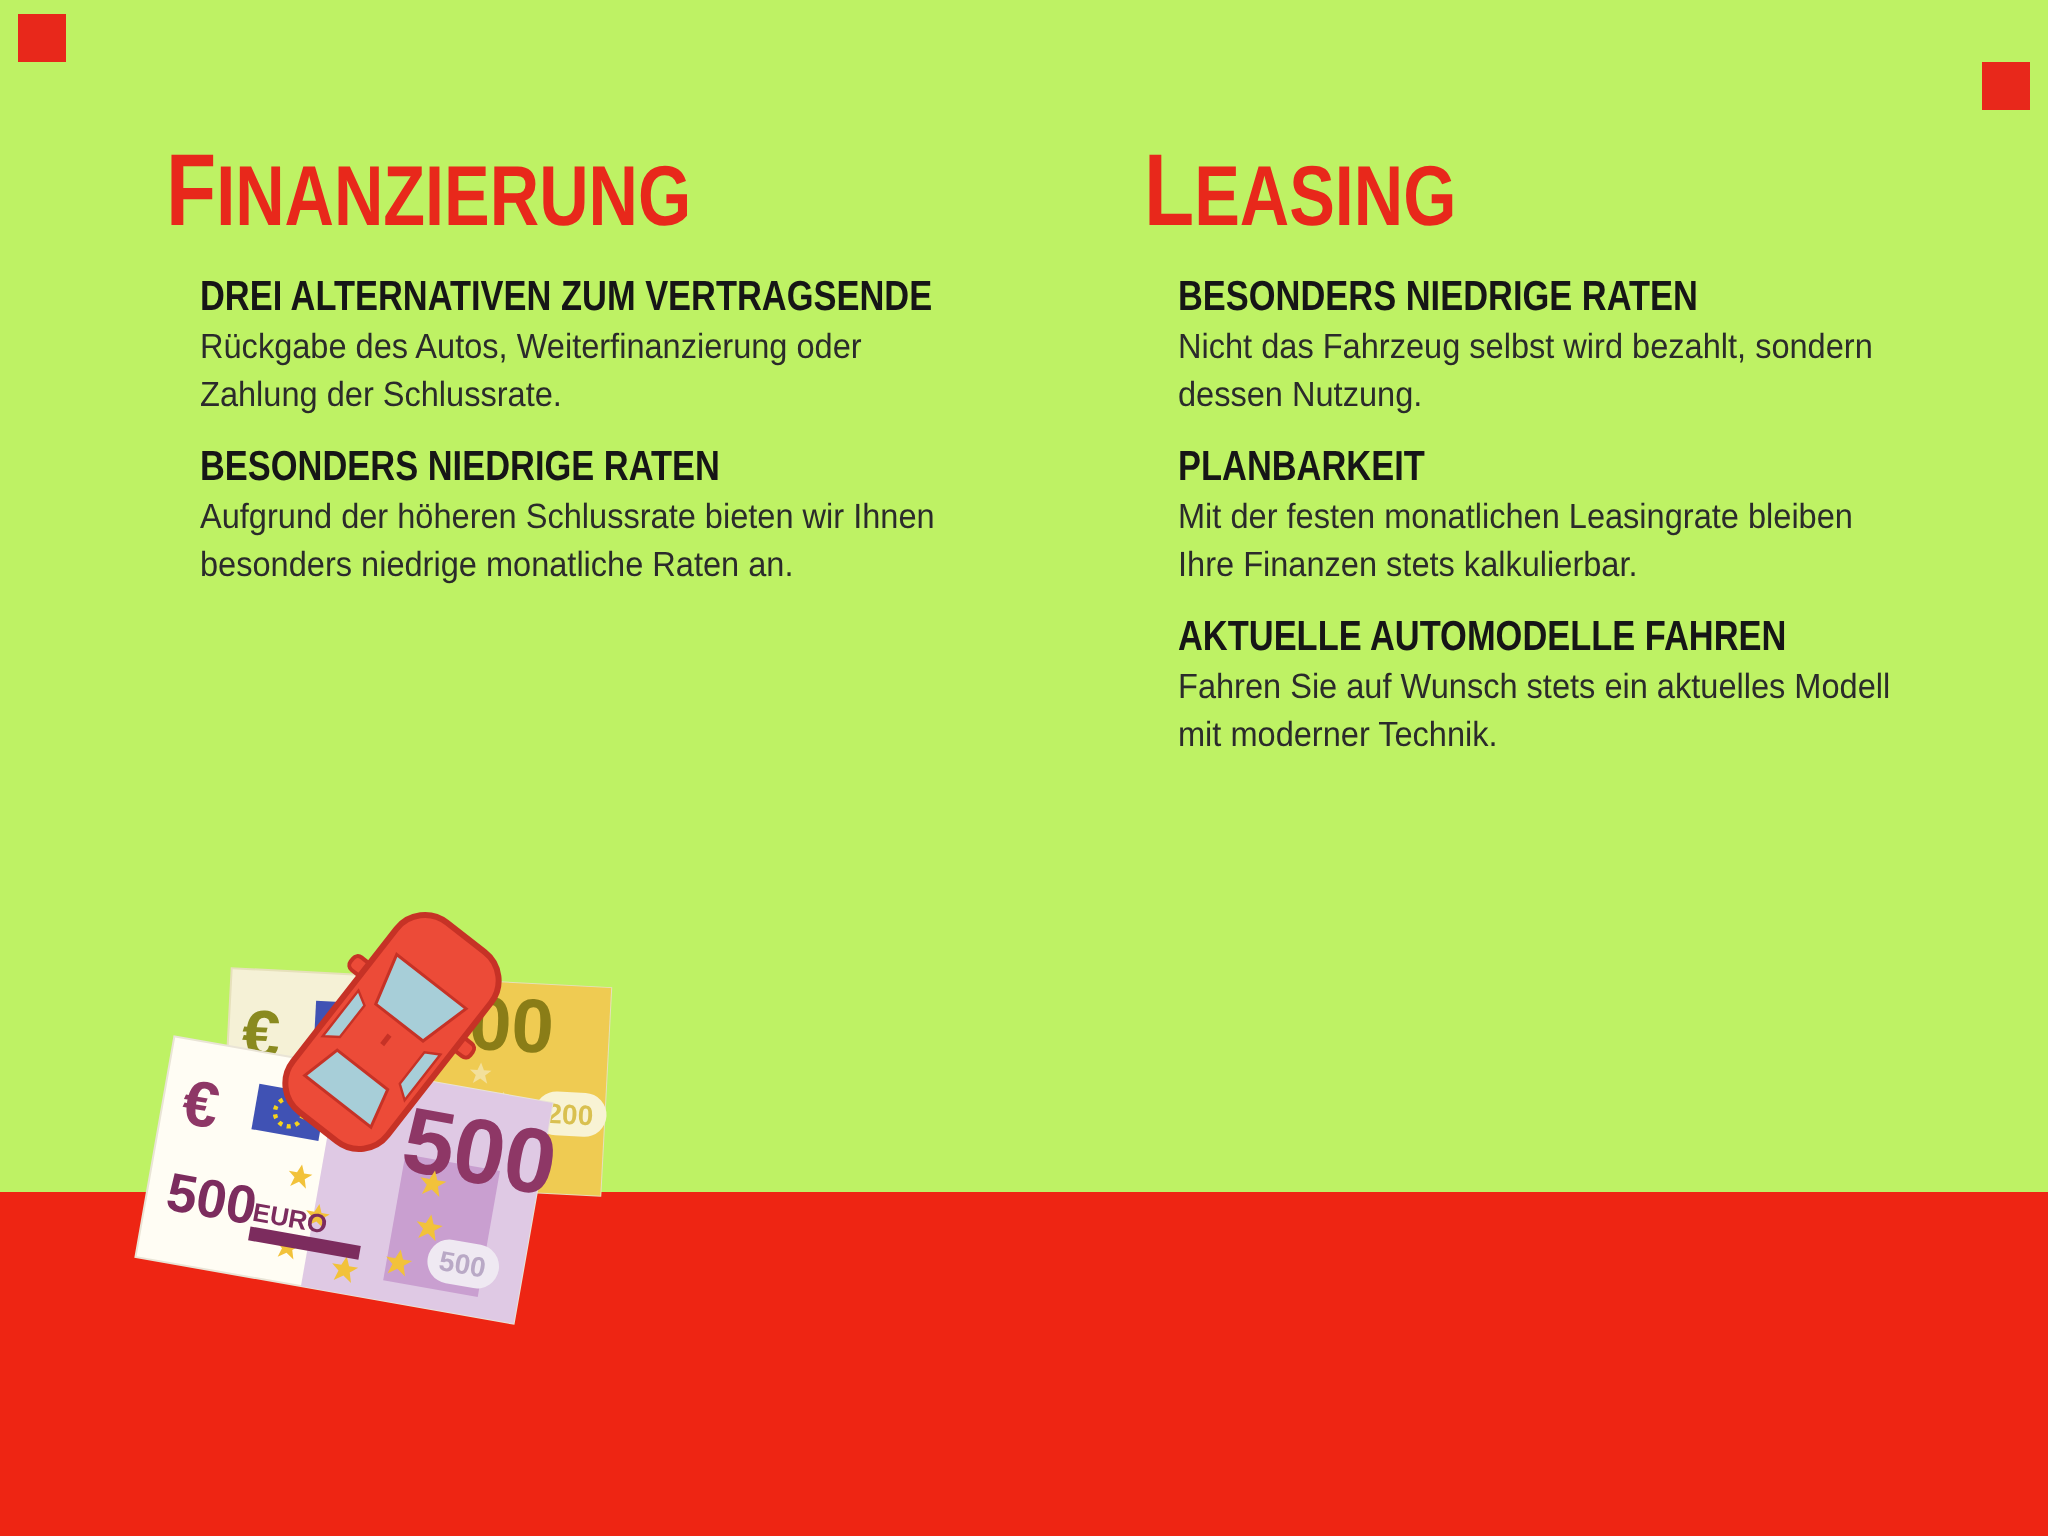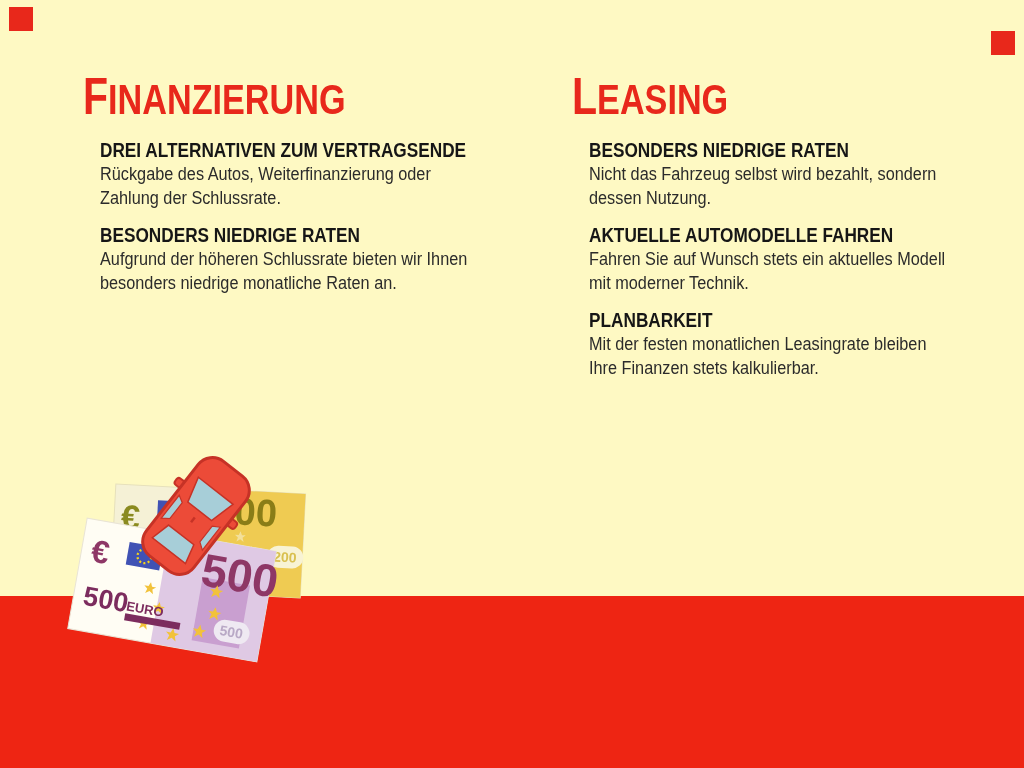--- a/index.html
+++ b/index.html
@@ -1,17 +1,17 @@
 <!DOCTYPE html>
 <html><head>
 <meta charset="utf-8">
 <style>
   html,body{margin:0;padding:0;background:#888;}
   .canvas{
-    position:relative; width:1024px; height:768px; background:#fef9c3;
+    position:relative; width:1024px; height:768px; background:#bef264;
     overflow:hidden; font-family:"Liberation Sans","DejaVu Sans",sans-serif;
   }
   
   .sq{position:absolute;width:24px;height:24px;background:#e8281b;}
   .sq.tl{left:9px;top:7px;}
   .sq.tr{left:991px;top:31px;}
 
   
   .col{position:absolute;top:80px;width:450px;}
   .col.left{left:83px;}
@@ -66,28 +66,28 @@
   </section>
 
   <section class="col right">
     <h1>Leasing</h1>
     <div class="sec">
       <div class="t">BESONDERS NIEDRIGE RATEN</div>
       <div class="l">Nicht das Fahrzeug selbst wird bezahlt, sondern</div>
       <div class="l">dessen Nutzung.</div>
     </div>
     <div class="sec">
+      <div class="t">PLANBARKEIT</div>
+      <div class="l">Mit der festen monatlichen Leasingrate bleiben</div>
+      <div class="l">Ihre Finanzen stets kalkulierbar.</div>
+    </div>
+    <div class="sec">
       <div class="t">AKTUELLE AUTOMODELLE FAHREN</div>
       <div class="l">Fahren Sie auf Wunsch stets ein aktuelles Modell</div>
       <div class="l">mit moderner Technik.</div>
-    </div>
-    <div class="sec">
-      <div class="t">PLANBARKEIT</div>
-      <div class="l">Mit der festen monatlichen Leasingrate bleiben</div>
-      <div class="l">Ihre Finanzen stets kalkulierbar.</div>
     </div>
   </section>
 
   <svg class="illus" viewBox="0 0 240 226">
     <defs>
       <path id="star" d="M0,-6 L1.8,-1.8 L6,-1.8 L2.6,1 L4,5.6 L0,2.8 L-4,5.6 L-2.6,1 L-6,-1.8 L-1.8,-1.8 Z"></path>
     </defs>
 
     <g transform="translate(130,95) rotate(3)">
       <rect x="-95" y="-52" width="190" height="104" fill="#f5f1d6" stroke="#e6e0bb" stroke-width="1"></rect>

